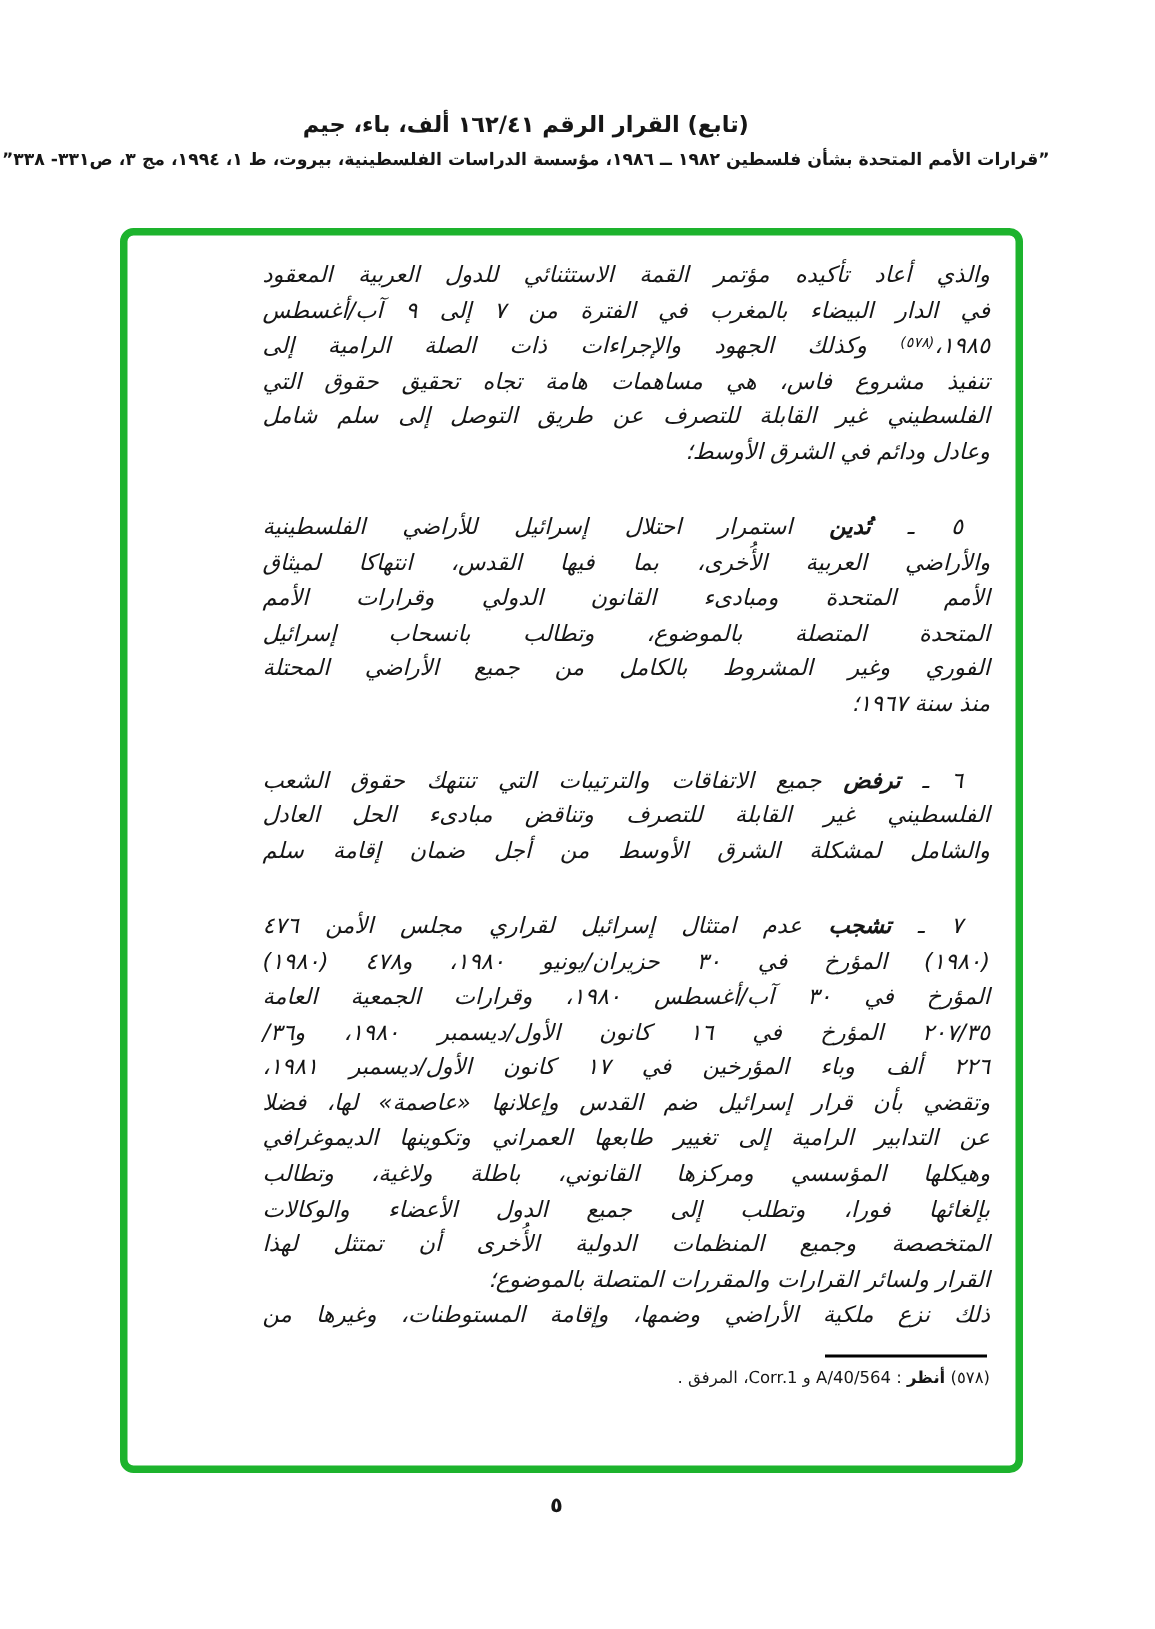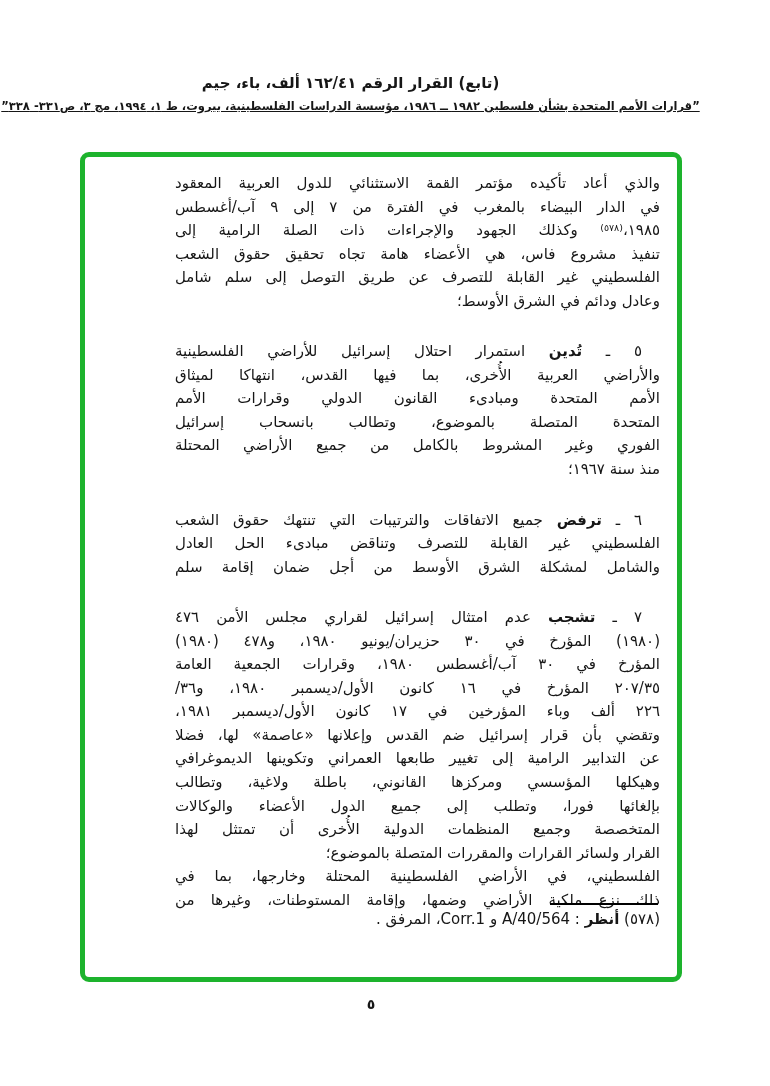--- a/index.html
+++ b/index.html
@@ -2,38 +2,38 @@
 <html lang="ar"><head>
 <meta charset="utf-8">
 <style>
   html,body{margin:0;padding:0;background:#ffffff;}
   .page{
     position:relative;width:770px;height:1086px;background:#ffffff;
     font-family:"DejaVu Sans",sans-serif;color:#161616;overflow:hidden;
   }
   .header{position:absolute;top:74px;left:0;width:701px;text-align:center;direction:rtl;}
   .title{font-size:15px;font-weight:700;}
-  .citation{font-size:11.5px;font-weight:700;margin-top:7px;text-decoration:underline;}
+  .citation{font-size:11.5px;font-weight:700;margin-top:7px;}
   .frame{
     position:absolute;left:80px;top:152px;width:602px;height:830px;
     border:5px solid #1db32d;border-radius:9px;box-sizing:border-box;background:transparent;
   }
   .content{position:absolute;left:175px;top:172px;width:485px;direction:rtl;}
   .line{
     font-size:15px;line-height:23.55px;text-align:justify;text-align-last:justify;
-    -moz-text-align-last:justify;white-space:normal;
+    -moz-text-align-last:justify;white-space:normal;font-style:italic;
   }
   .line.last{text-align-last:right;-moz-text-align-last:right;}
   .line.indent{padding-right:18px;margin-top:27px;}
   .line b{font-weight:700;}
   sup.fnref{font-size:9.5px;line-height:0;vertical-align:4px;}
   .fn-rule{position:absolute;left:550px;top:903px;width:108px;height:2px;background:#000;}
   .footnote{
     position:absolute;left:175px;top:911px;width:485px;direction:rtl;text-align:right;
-    font-size:15px;line-height:16px;
+    font-size:11px;line-height:16px;
   }
   .footnote b{font-weight:700;}
   .page-num{
     position:absolute;left:340px;top:996px;width:62px;text-align:center;
     font-size:14px;font-weight:700;direction:rtl;
   }
 </style>
 </head>
 <body>
 
@@ -43,21 +43,21 @@
     <div class="title">(تابع) القرار الرقم ١٦٢/٤١ ألف، باء، جيم</div>
     <div class="citation">”قرارات الأمم المتحدة بشأن فلسطين ١٩٨٢ ــ ١٩٨٦، مؤسسة الدراسات الفلسطينية، بيروت، ط ١، ١٩٩٤، مج ٣، ص٣٣١- ٣٣٨”</div>
   </div>
 
   <div class="frame" style="border-color: rgb(29, 179, 45);"></div>
 
   <div class="content">
       <div class="line"><span>والذي أعاد تأكيده مؤتمر القمة الاستثنائي للدول العربية المعقود</span></div>
       <div class="line"><span>في الدار البيضاء بالمغرب في الفترة من ٧ إلى ٩ آب/أغسطس</span></div>
       <div class="line"><span>١٩٨٥،</span><sup class="fnref">(٥٧٨)</sup><span> وكذلك الجهود والإجراءات ذات الصلة الرامية إلى</span></div>
-      <div class="line"><span>تنفيذ مشروع فاس، هي الأعضاء هامة تجاه تحقيق حقوق الشعب</span></div>
+      <div class="line"><span>تنفيذ مشروع فاس، هي مساهمات هامة تجاه تحقيق حقوق التي</span></div>
       <div class="line"><span>الفلسطيني غير القابلة للتصرف عن طريق التوصل إلى سلم شامل</span></div>
       <div class="line last"><span>وعادل ودائم في الشرق الأوسط؛</span></div>
       <div class="line indent"><span>٥ ـ </span><b>تُدين</b><span> استمرار احتلال إسرائيل للأراضي الفلسطينية</span></div>
       <div class="line"><span>والأراضي العربية الأُخرى، بما فيها القدس، انتهاكا لميثاق</span></div>
       <div class="line"><span>الأمم المتحدة ومبادىء القانون الدولي وقرارات الأمم</span></div>
       <div class="line"><span>المتحدة المتصلة بالموضوع، وتطالب بانسحاب إسرائيل</span></div>
       <div class="line"><span>الفوري وغير المشروط بالكامل من جميع الأراضي المحتلة</span></div>
       <div class="line last"><span>منذ سنة ١٩٦٧؛</span></div>
       <div class="line indent"><span>٦ ـ </span><b>ترفض</b><span> جميع الاتفاقات والترتيبات التي تنتهك حقوق الشعب</span></div>
       <div class="line"><span>الفلسطيني غير القابلة للتصرف وتناقض مبادىء الحل العادل</span></div>
@@ -66,21 +66,20 @@
       <div class="line"><span>(١٩٨٠) المؤرخ في ٣٠ حزيران/يونيو ١٩٨٠، و٤٧٨ (١٩٨٠)</span></div>
       <div class="line"><span>المؤرخ في ٣٠ آب/أغسطس ١٩٨٠، وقرارات الجمعية العامة</span></div>
       <div class="line"><span>٢٠٧/٣٥ المؤرخ في ١٦ كانون الأول/ديسمبر ١٩٨٠، و٣٦/</span></div>
       <div class="line"><span>٢٢٦ ألف وباء المؤرخين في ١٧ كانون الأول/ديسمبر ١٩٨١،</span></div>
       <div class="line"><span>وتقضي بأن قرار إسرائيل ضم القدس وإعلانها «عاصمة» لها، فضلا</span></div>
       <div class="line"><span>عن التدابير الرامية إلى تغيير طابعها العمراني وتكوينها الديموغرافي</span></div>
       <div class="line"><span>وهيكلها المؤسسي ومركزها القانوني، باطلة ولاغية، وتطالب</span></div>
       <div class="line"><span>بإلغائها فورا، وتطلب إلى جميع الدول الأعضاء والوكالات</span></div>
       <div class="line"><span>المتخصصة وجميع المنظمات الدولية الأُخرى أن تمتثل لهذا</span></div>
       <div class="line last"><span>القرار ولسائر القرارات والمقررات المتصلة بالموضوع؛</span></div>
-      <div class="line"><span>الفلسطيني، في الأراضي الفلسطينية المحتلة وخارجها، بما في</span></div>
       <div class="line"><span>ذلك نزع ملكية الأراضي وضمها، وإقامة المستوطنات، وغيرها من</span></div>
     </div>
 
   <div class="fn-rule"></div>
 
   <div class="footnote"><span>(٥٧٨) </span><b>أنظر</b><span> : A/40/564 و Corr.1، المرفق .</span></div>
 
   <div class="page-num">٥</div>
 
 </div>

